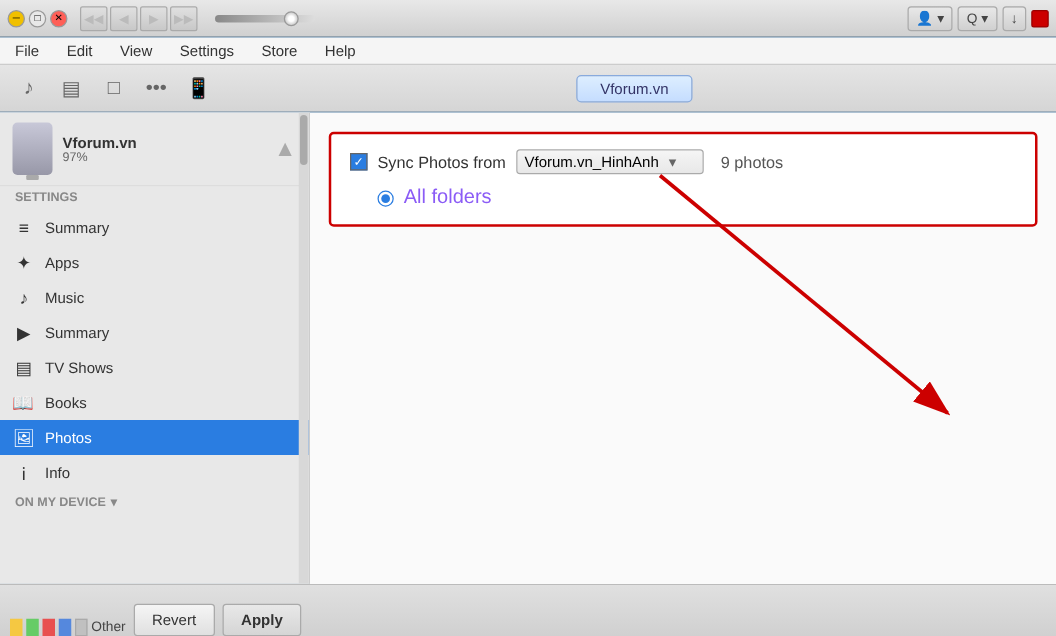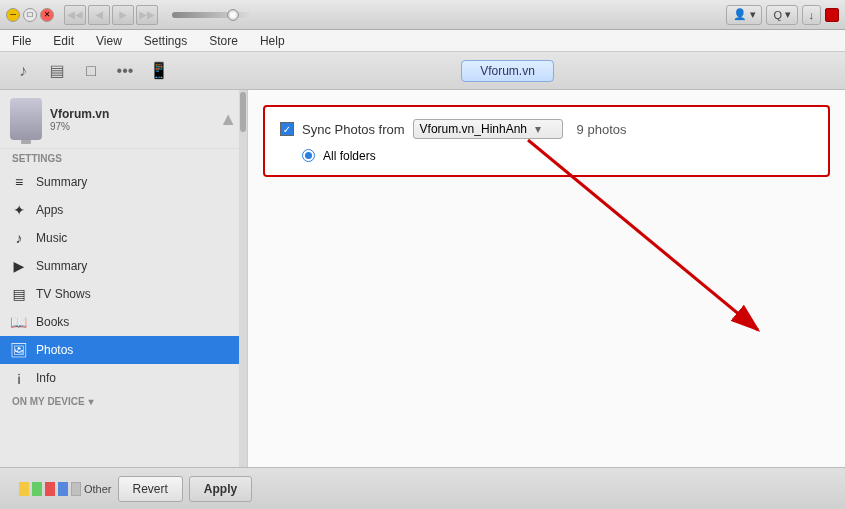--- a/index.html
+++ b/index.html
@@ -314,24 +314,24 @@
     }
 
     .radio-group {
       display: flex;
       flex-direction: column;
       gap: 8px;
       padding-left: 22px;
     }
     .radio-item {
       display: flex;
-      align-items: flex-start;
-      gap: 8px;
-      font-size: 12px;
-      color: #000000;
+      align-items: center;
+      gap: 8px;
+      font-size: 16px;
+      color: #8b5cf6;
       cursor: pointer;
     }
     .radio-circle {
       width: 13px; height: 13px;
       border-radius: 50%;
       border: 1px solid #888;
       background: white;
       display: flex; align-items: center; justify-content: center;
     }
     .radio-circle.selected {
@@ -355,22 +355,22 @@
       border: 1px solid #888;
       background: white;
     }
 
     
     .bottom-bar {
       height: 42px;
       background: linear-gradient(to bottom, #e0e0e0, #d0d0d0);
       border-top: 1px solid #bbb;
       display: flex;
-      align-items: center;
-      padding: 0 19px;
+      align-items: flex-end;
+      padding: 0 8px;
       gap: 6px;
     }
 
     .storage-bar {
       flex: 1;
       height: 22px;
       background: #9e9e9e;
       border-radius: 3px;
       overflow: hidden;
       display: flex;

